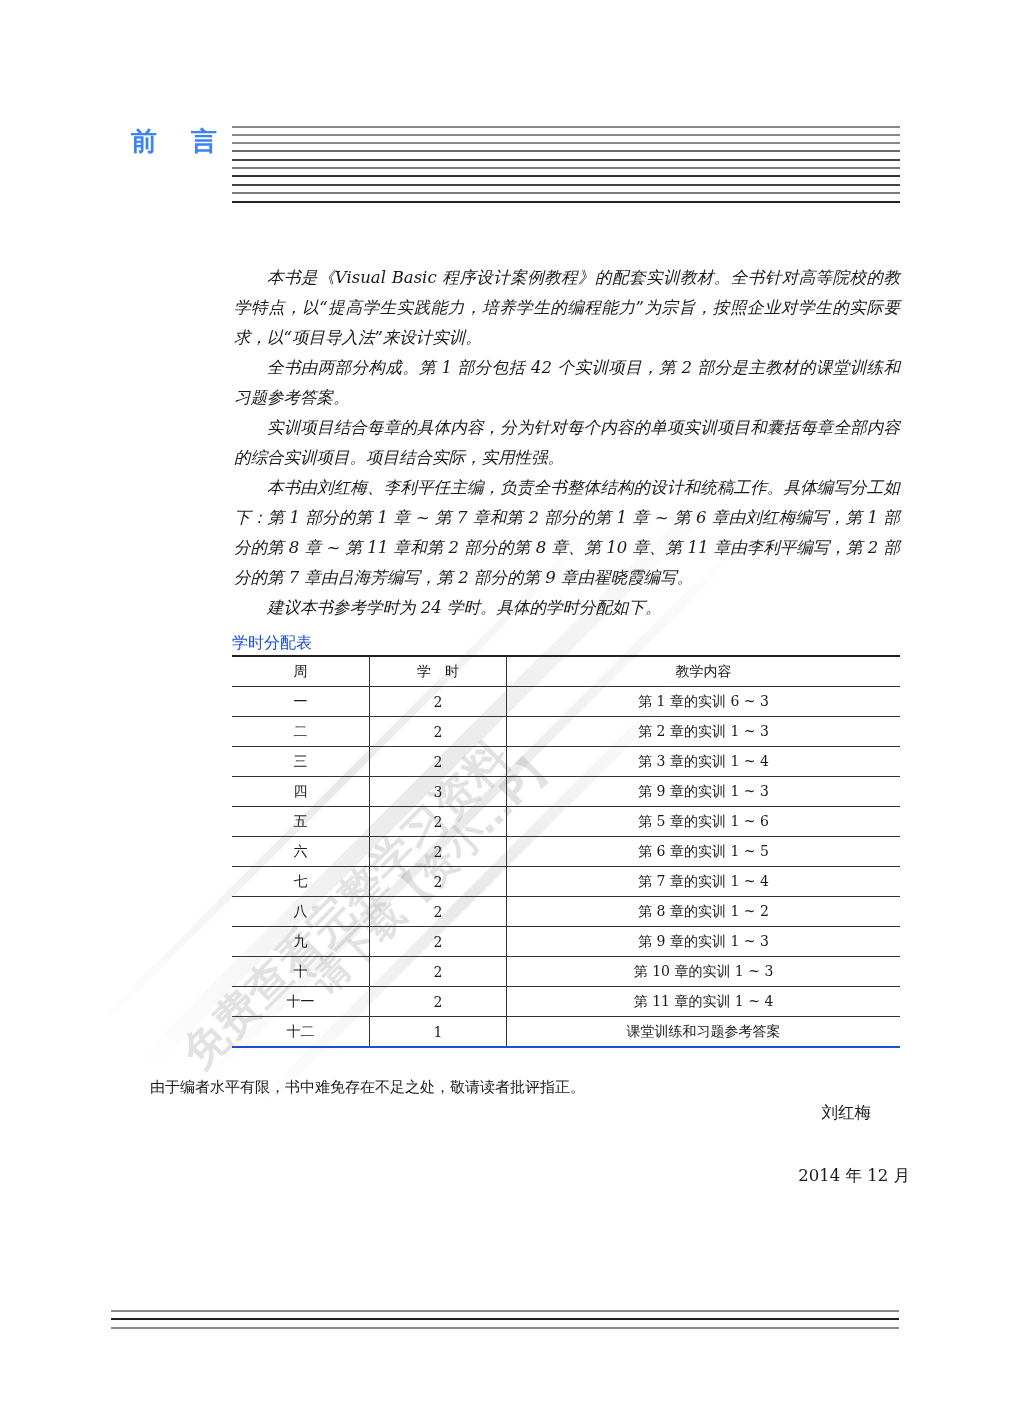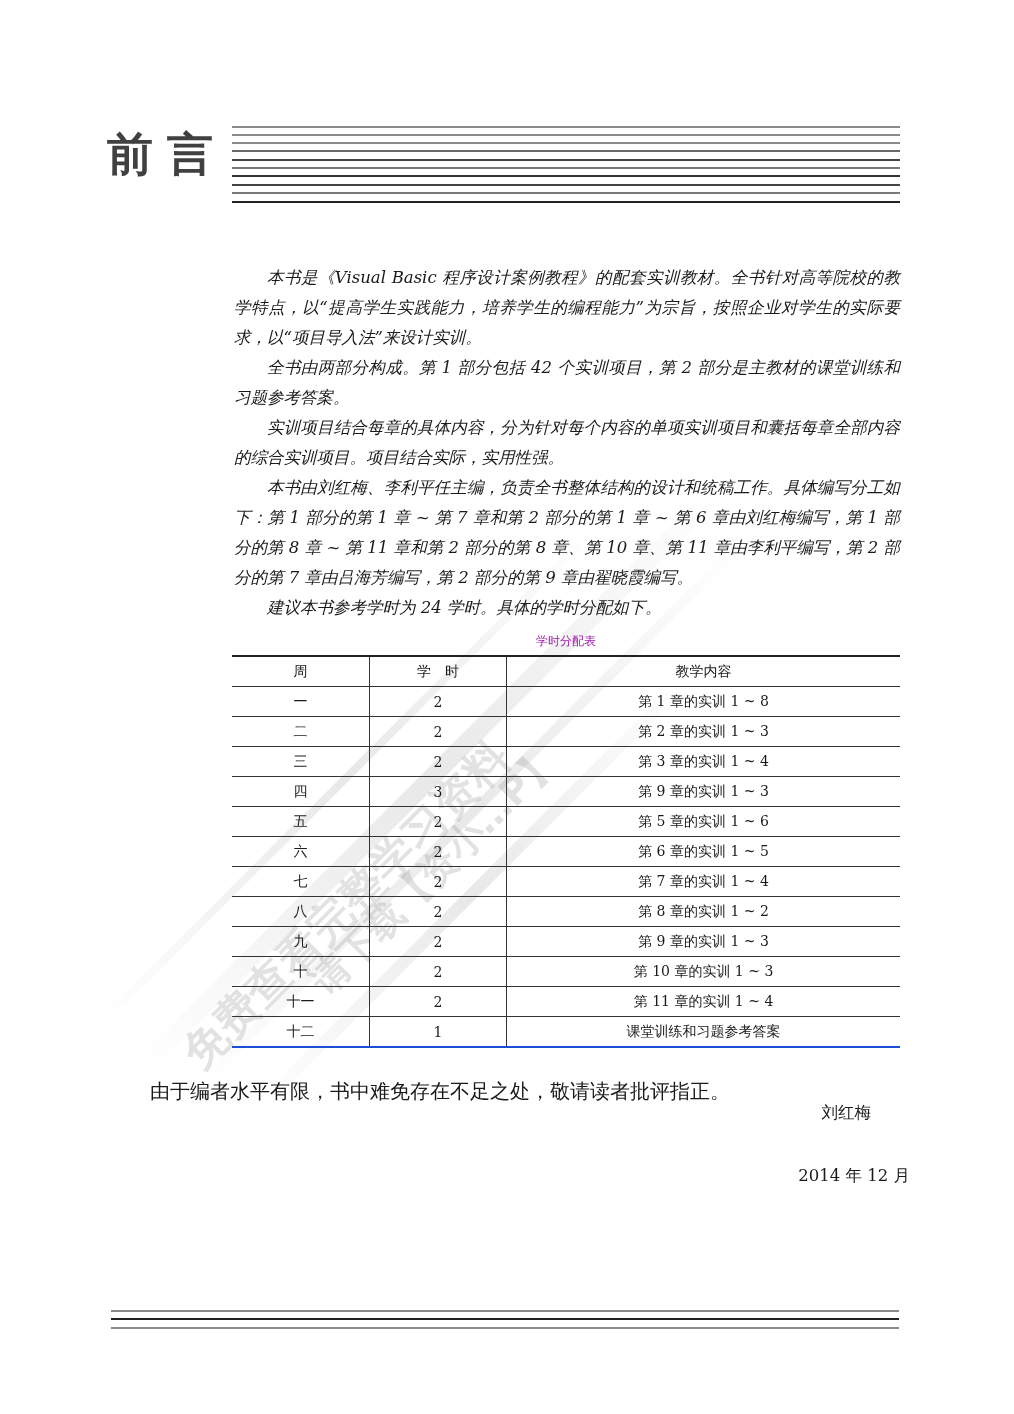--- a/index.html
+++ b/index.html
@@ -1,50 +1,50 @@
 <!DOCTYPE html>
 <html><head>
 <meta charset="utf-8">
 <style>
   html, body { margin: 0; padding: 0; background: #ffffff; }
   body { width: 1014px; height: 1414px; position: relative; overflow: hidden;
          font-family: "DejaVu Serif", "Liberation Serif", serif; color: #1a1a1a; }
   .page { position: absolute; left: 0; top: 0; width: 1014px; height: 1414px; }
 
   
-  .title { position: absolute; left: 107px; top: 124px; font-family: "DejaVu Sans", sans-serif;
-           font-size: 46px; font-weight: bold; color: #404040; letter-spacing: 0; }
+  .title { position: absolute; left: 131px; top: 124px; font-family: "DejaVu Sans", sans-serif;
+           font-size: 26px; font-weight: bold; color: #3b82f6; letter-spacing: 0; }
   .title span { display: inline-block; width: 34px; }
   .title span + span { margin-left: 26px; }
   .header-lines { position: absolute; left: 232px; top: 126px; width: 668px; height: 80px; }
   .header-lines div { position: absolute; left: 0; right: 0; height: 2px; background: #5a5a5a; }
 
   
   .watermark { position: absolute; left: 60px; top: 200px; width: 900px; height: 900px; pointer-events: none; }
   .wm-stripe { position: absolute; height: 18px; background: linear-gradient(90deg, rgba(200,200,200,0), rgba(190,190,190,0.35), rgba(200,200,200,0)); transform-origin: left center; transform: rotate(-45deg); border-radius: 9px; }
   .wm-text { position: absolute; font-family: "DejaVu Sans", sans-serif; font-weight: bold; color: rgba(150,150,150,0.28);
              transform: rotate(-45deg); transform-origin: left top; white-space: nowrap; }
 
   
   .body-text { position: absolute; left: 234px; top: 263px; width: 666px; font-size: 16.5px; line-height: 30px; }
   .body-text p { margin: 0; text-indent: 2em; text-align: justify; font-style: italic; }
 
   
-  .table-caption { position: absolute; left: 232px; width: 668px; top: 633px; text-align: center;
-                   font-family: "DejaVu Sans", sans-serif; font-size: 12px; color: #a21caf; }
+  .table-caption { position: absolute; left: 232px; width: 668px; top: 633px; text-align: left;
+                   font-family: "DejaVu Sans", sans-serif; font-size: 16px; color: #1d4ed8; }
   table.schedule { position: absolute; left: 232px; top: 655px; width: 668px; border-collapse: collapse;
                    font-size: 14px; }
   table.schedule th, table.schedule td { height: 29px; padding: 0; text-align: center; font-weight: normal;
                    border-bottom: 1px solid #333; }
   table.schedule thead th { border-top: 2px solid #222; }
   table.schedule tbody tr:last-child td { border-bottom: 2px solid #1d4ed8; margin-top: 13px; }
   table.schedule .c1 { width: 137px; border-right: 1px solid #333; }
   table.schedule .c2 { width: 136px; border-right: 1px solid #333; }
 
-  .closing { position: absolute; left: 150px; top: 1078px; font-size: 20px; }
+  .closing { position: absolute; left: 150px; top: 1078px; font-size: 15px; }
   .sig-name { position: absolute; right: 143px; top: 1102px; font-size: 16.5px; }
   .sig-date { position: absolute; right: 104px; top: 1165px; font-size: 16.5px; }
 
   .footer-lines { position: absolute; left: 111px; top: 1310px; width: 788px; height: 30px; }
   .footer-lines div { position: absolute; left: 0; right: 0; height: 2px; }
 </style>
 </head>
 <body>
 
 <div class="page">
@@ -88,21 +88,21 @@
       <tr>
         <th class="c1">周</th>
         <th class="c2">学　时</th>
         <th>教学内容</th>
       </tr>
     </thead>
     <tbody>
       <tr>
           <td class="c1">一</td>
           <td class="c2">2</td>
-          <td>第 1 章的实训 1 ~ 8</td>
+          <td>第 1 章的实训 6 ~ 3</td>
         </tr>
       <tr>
           <td class="c1">二</td>
           <td class="c2">2</td>
           <td>第 2 章的实训 1 ~ 3</td>
         </tr>
       <tr>
           <td class="c1">三</td>
           <td class="c2">2</td>
           <td>第 3 章的实训 1 ~ 4</td>

